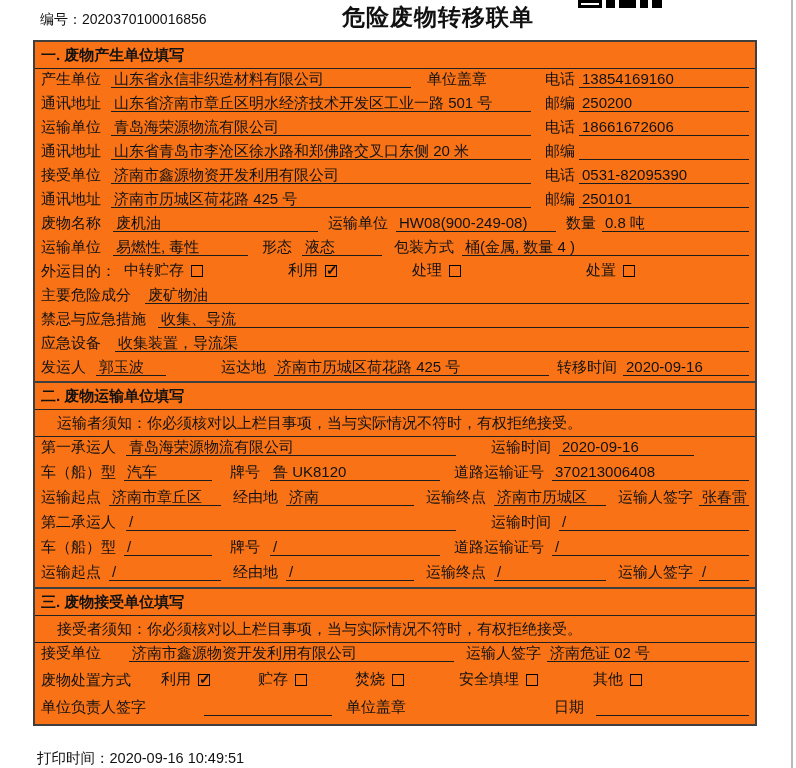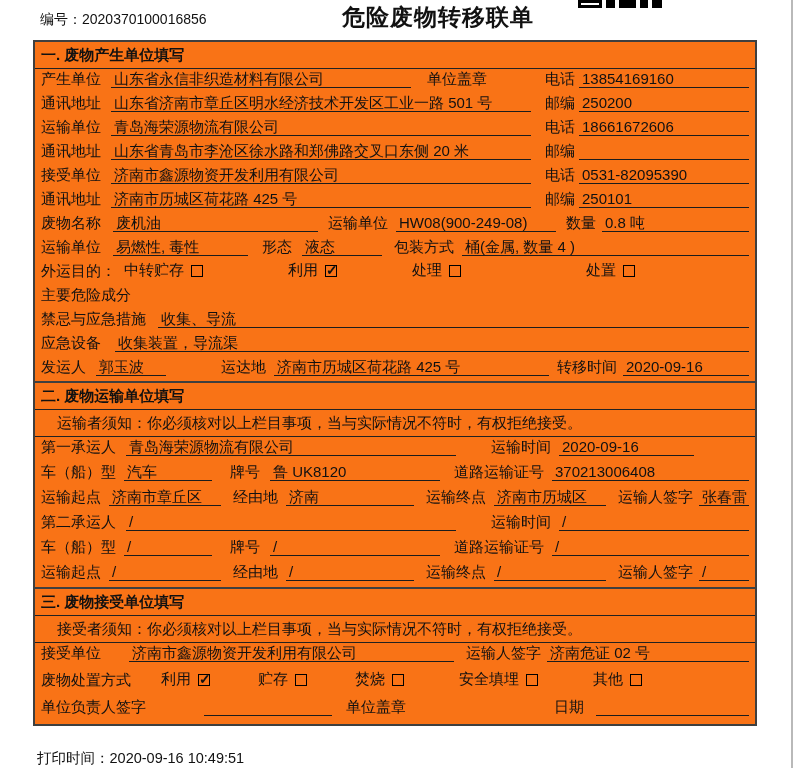--- a/index.html
+++ b/index.html
@@ -125,20 +125,21 @@
           <span class="box"></span>
         </span>
         <span class="opt" style="margin-left:125px">
           <span class="ol">处置</span>
           <span class="box"></span>
         </span>
       </div>
 
       <div class="row">
         <span class="l">主要危险成分</span>
+        <span class="v grow" style="margin-left:14px">废矿物油</span>
       </div>
 
       <div class="row">
         <span class="l">禁忌与应急措施</span>
         <span class="v grow" style="margin-left:12px">收集、导流</span>
       </div>
 
       <div class="row">
         <span class="l">应急设备</span>
         <span class="v grow" style="margin-left:14px">收集装置，导流渠</span>

